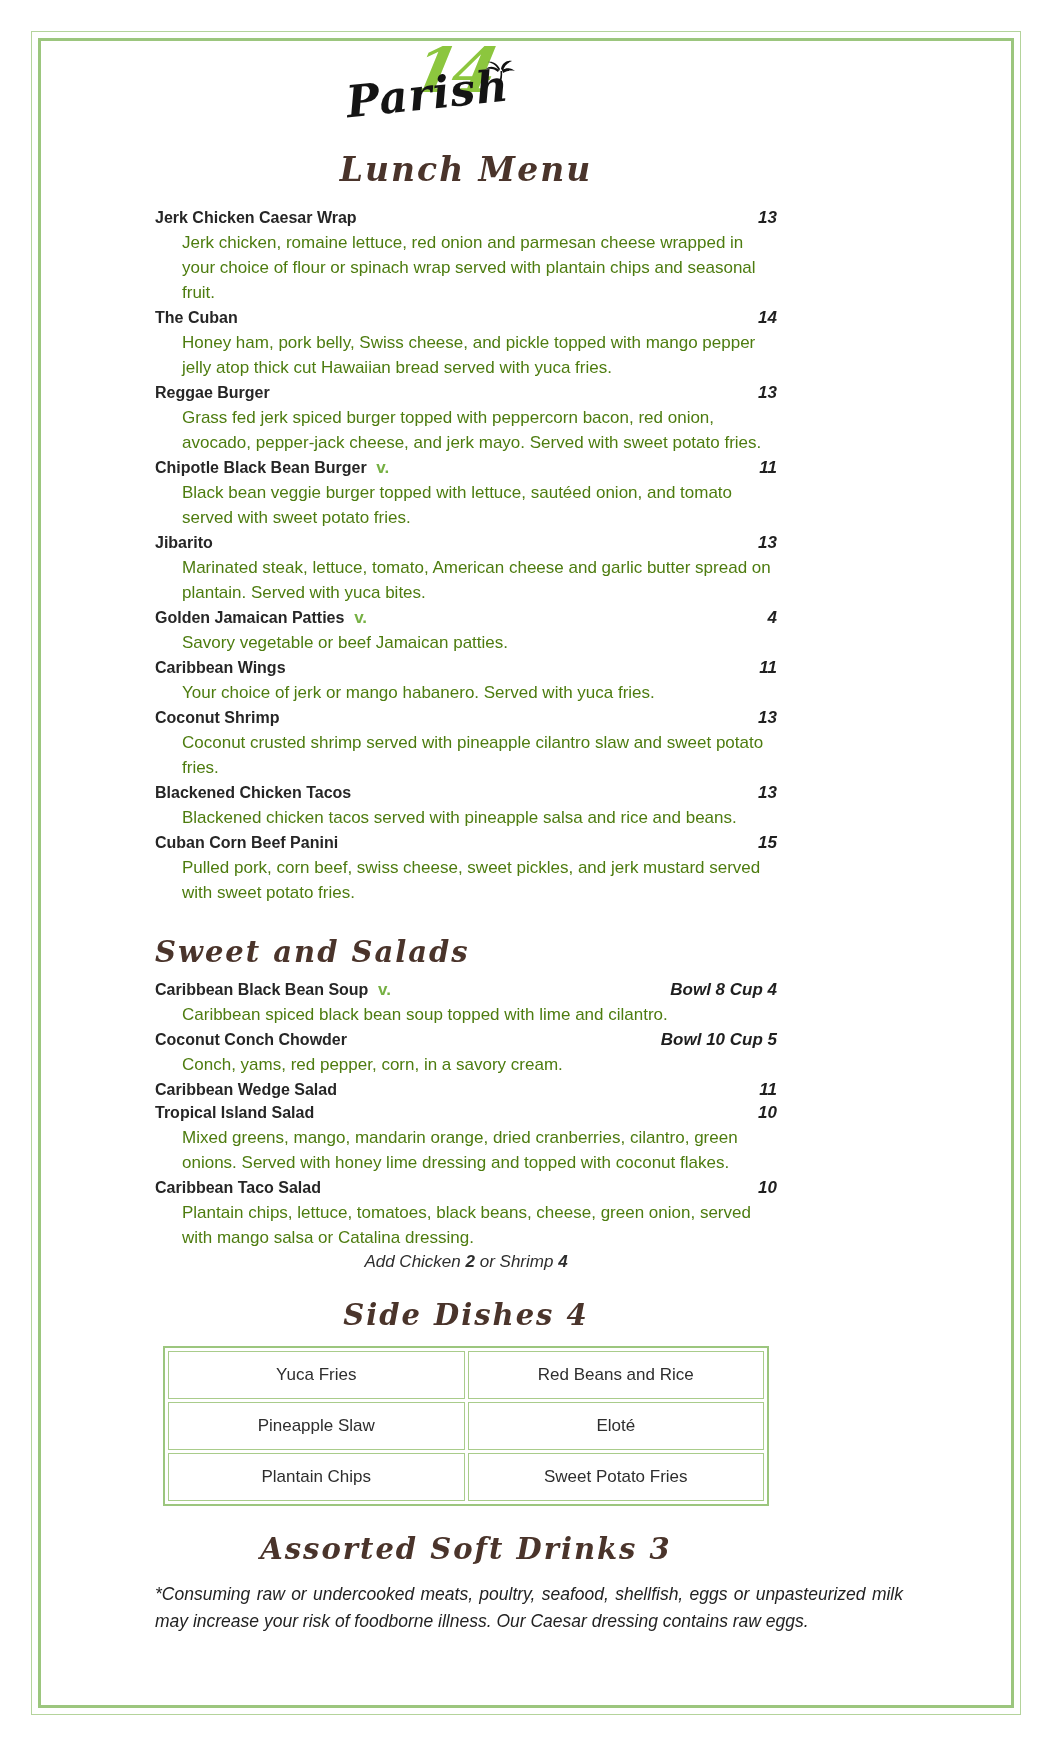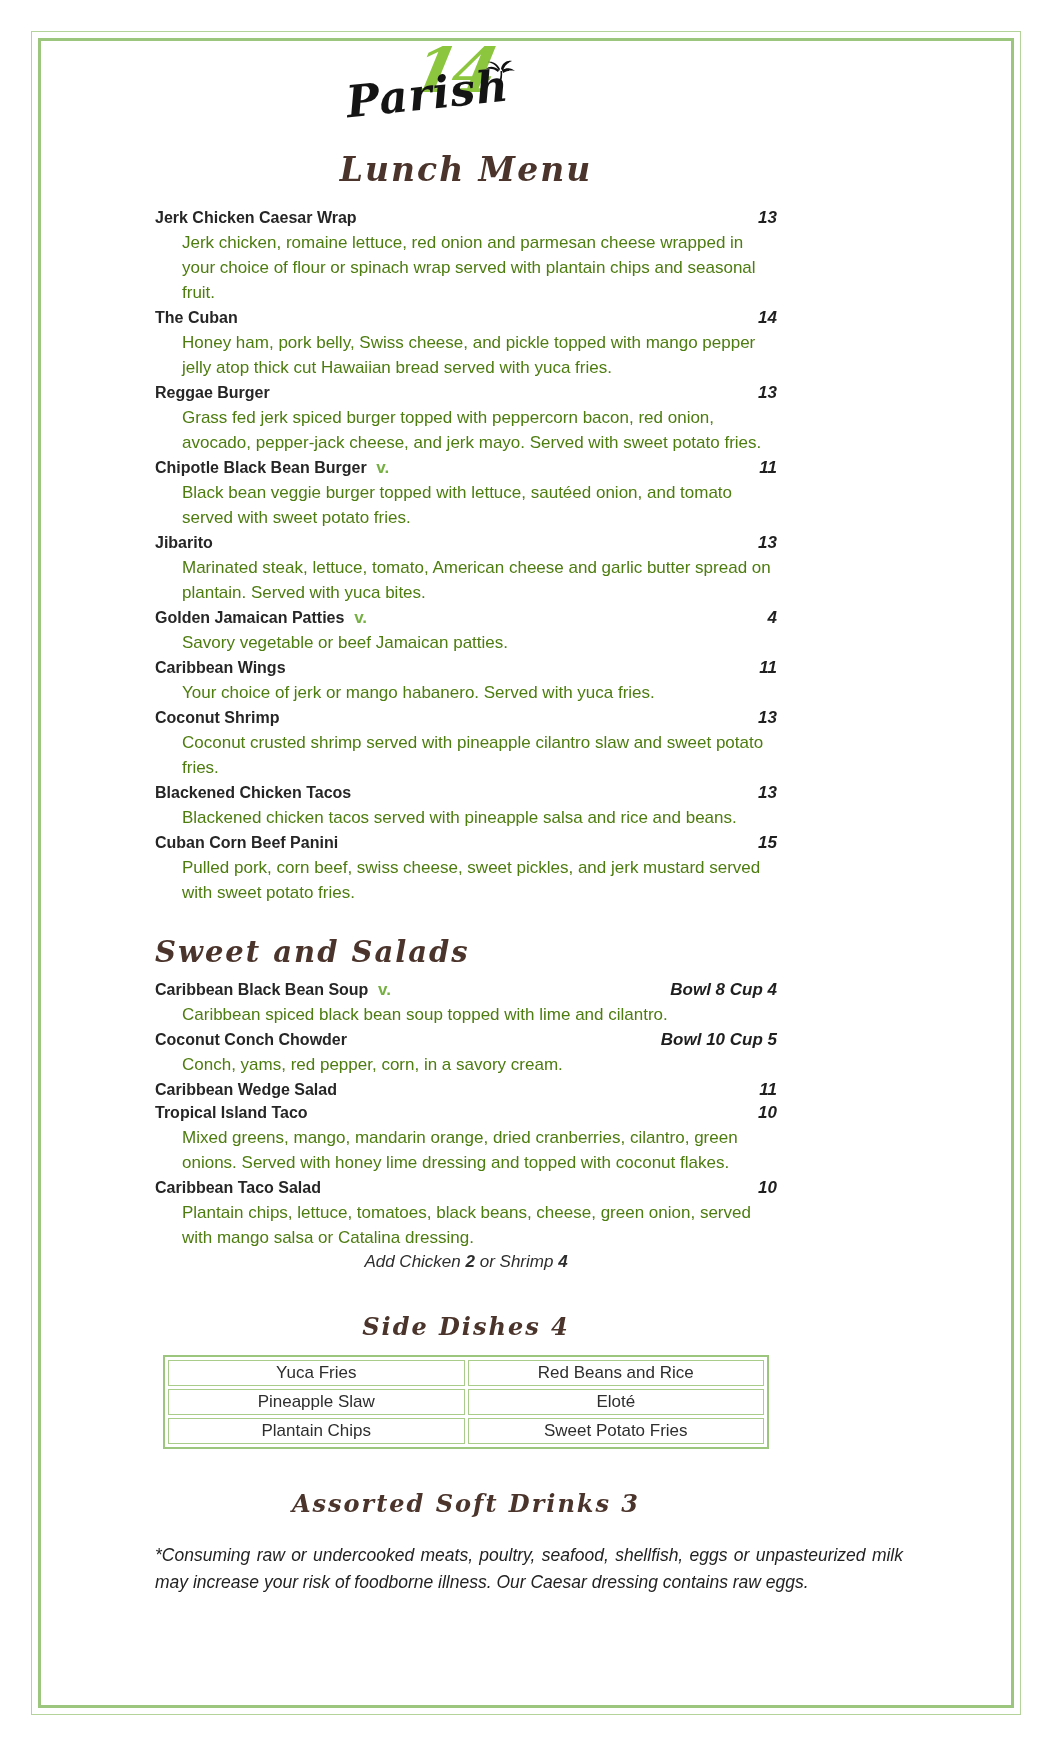--- a/index.html
+++ b/index.html
@@ -51,21 +51,21 @@
   
   .script {
     font-family: "DejaVu Serif", cursive;
     font-style: italic; font-weight: bold;
     color: var(--heading-brown, #4a342b);
     letter-spacing: 2px;
     margin: 0;
   }
   .menu-title   { font-size: 33px; text-align: center; margin: 22px 0 18px; }
   .section-head { font-size: 29px; text-align: left;  margin: 30px 0 10px; }
-  .center-head  { font-size: 24px; text-align: center; margin: 40px 0 14px; }
+  .center-head  { font-size: 29px; text-align: center; margin: 26px 0 14px; }
   
   .item { margin: 0 0 1px 0; }
   .item-top {
     display: flex; justify-content: space-between; align-items: baseline;
     line-height: 22px;
   }
   .item-name { font-weight: bold; font-size: 16px; color: #262626; }
   .veg {
     color: var(--veg-green, #76b043);
     font-weight: bold; font-size: 17px; margin-left: 5px;
@@ -87,28 +87,28 @@
   
   .sides-table {
     border-collapse: separate; border-spacing: 3px;
     margin: 0 auto; width: 606px;
     border: 2px solid var(--frame-green, #9cc67e);
     background: #ffffff;
   }
   .sides-table td {
     border: 1px solid #a9cc8b;
     text-align: center; font-size: 17px; color: #2e2e2e;
-    padding: 1px 8px; height: 22px; width: 50%;
+    padding: 12px 8px; height: 22px; width: 50%;
   }
   
   .disclaimer {
     width: 748px;
     font-style: italic; font-size: 17.5px; line-height: 27px;
     color: #222222; text-align: justify;
-    margin-top: 24px;
+    margin-top: 15px;
   }
 </style>
 </head>
 <body>
 
 <div class="frame-outer"></div>
 <div class="frame-inner"></div>
 
 <div class="content">
 
@@ -260,21 +260,21 @@
       <span>
         <span class="item-name">Caribbean Wedge Salad</span>
       </span>
       <span class="item-price">11</span>
     </div>
   </div>
 
   <div class="item">
     <div class="item-top">
       <span>
-        <span class="item-name">Tropical Island Taco</span>
+        <span class="item-name">Tropical Island Salad</span>
       </span>
       <span class="item-price">10</span>
     </div>
     <div class="item-desc">Mixed greens, mango, mandarin orange, dried cranberries, cilantro, green onions. Served with honey lime dressing and topped with coconut flakes.</div>
   </div>
 
 
   <div class="item">
     <div class="item-top">
       <span>

